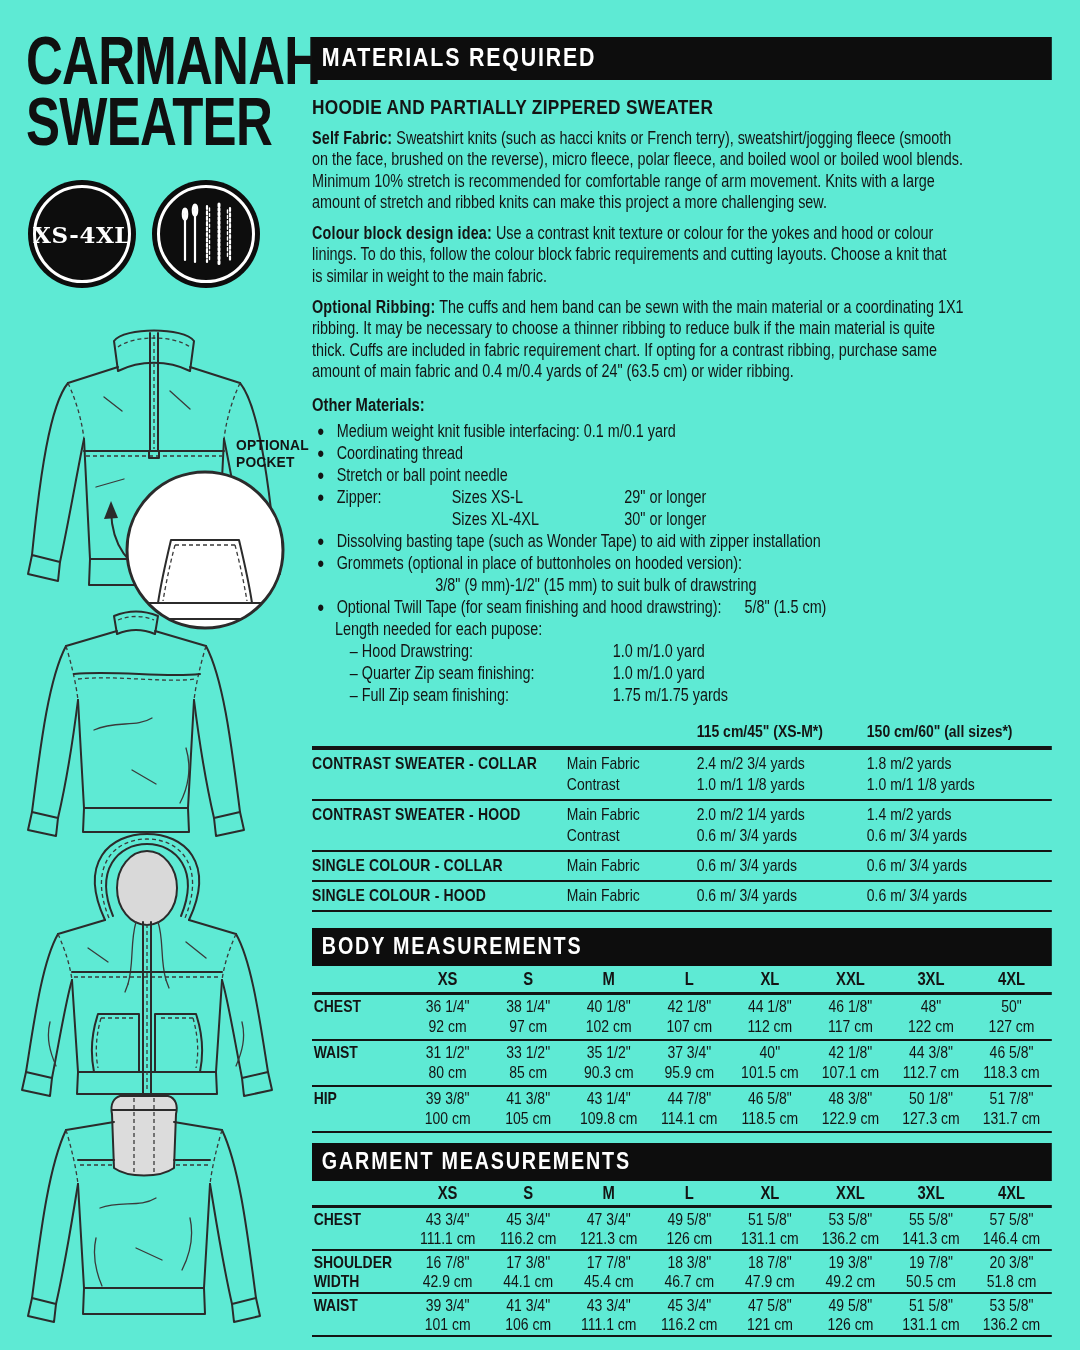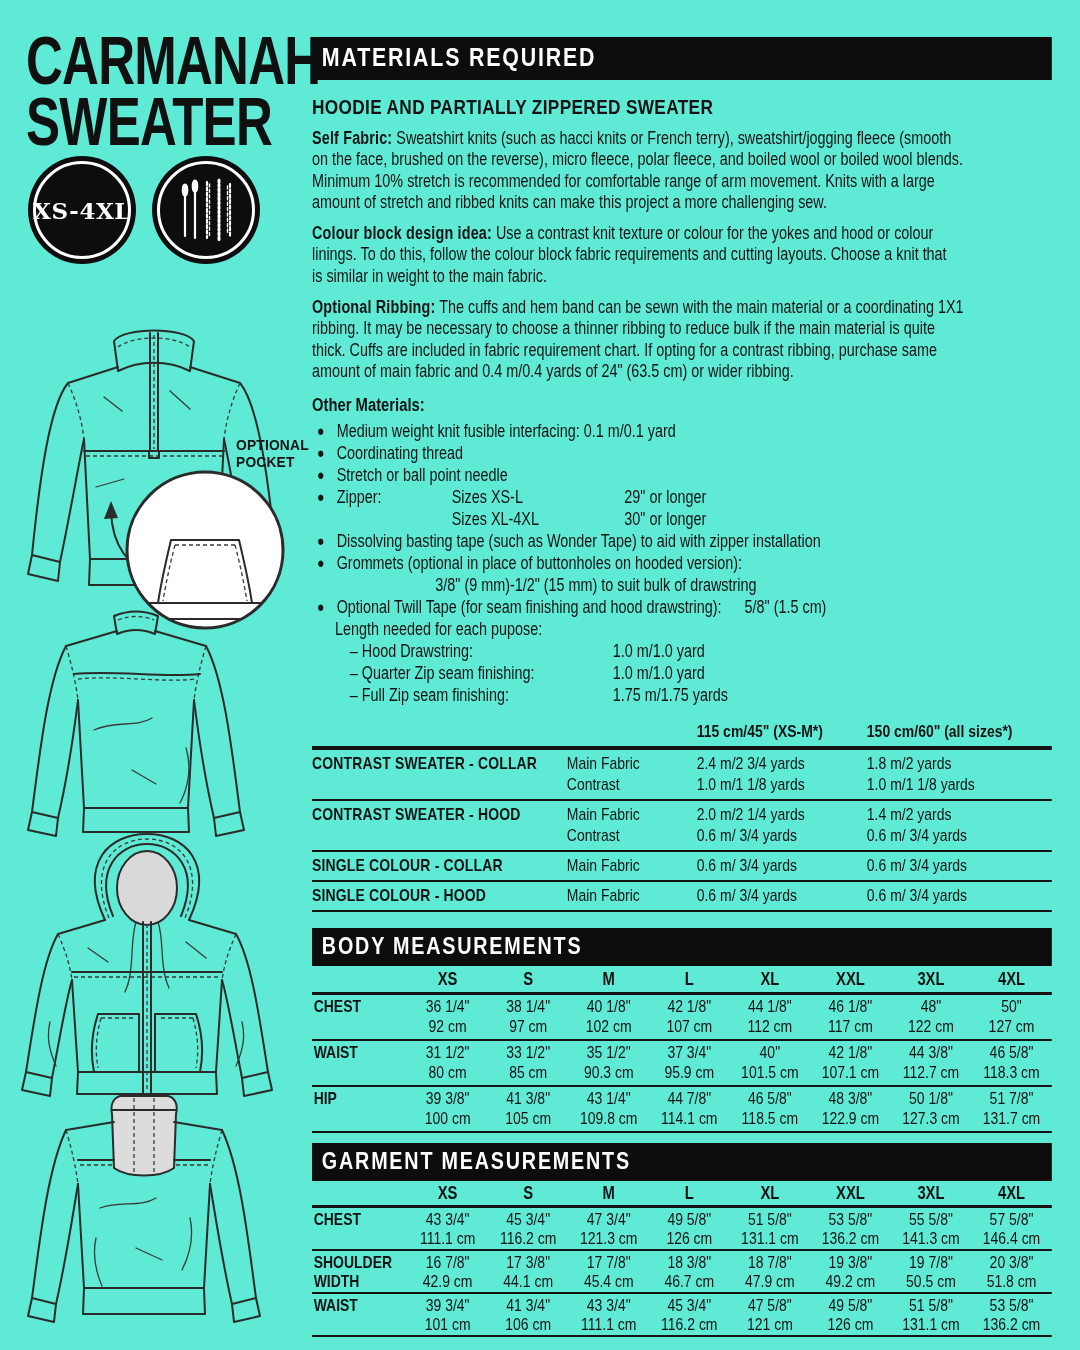--- a/index.html
+++ b/index.html
@@ -7,21 +7,21 @@
     position:relative; width:1080px; height:1350px; overflow:hidden;
     background:#5eead4; color:#141414;
     font-family:"Liberation Sans", sans-serif;
   }
   
   .title {
     position:absolute; left:26px; top:30px;
     font-weight:700; font-size:68px; line-height:61px; letter-spacing:-1px;
     transform:scaleX(0.75); transform-origin:left top; white-space:nowrap; color:#101010;
   }
-  .badges { position:absolute; left:28px; top:156px; display:flex; gap:16px; }
+  .badges { position:absolute; left:28px; top:180px; display:flex; gap:16px; }
   .badge {
     width:108px; height:108px; border-radius:50%; background:#0d0d0d;
     position:relative; display:flex; align-items:center; justify-content:center;
   }
   .badge::after { content:""; position:absolute; inset:5px; border:3px solid #fff; border-radius:50%; }
   .badge-text { font-family:"DejaVu Serif", serif; font-weight:700; font-size:23px; color:#fff; z-index:1; letter-spacing:0.5px; }
   .illus { position:absolute; }
   .illus svg { display:block; }
   .pocket-label {
     position:absolute; left:236px; top:437px; width:78px;

